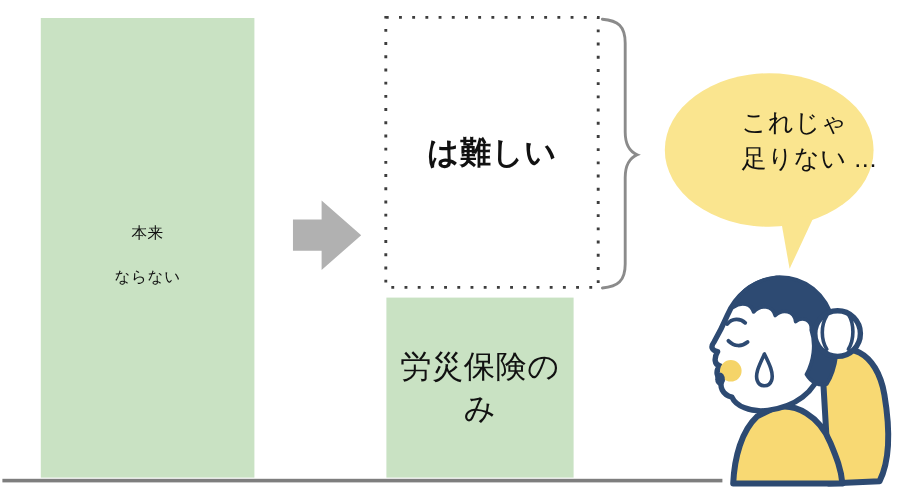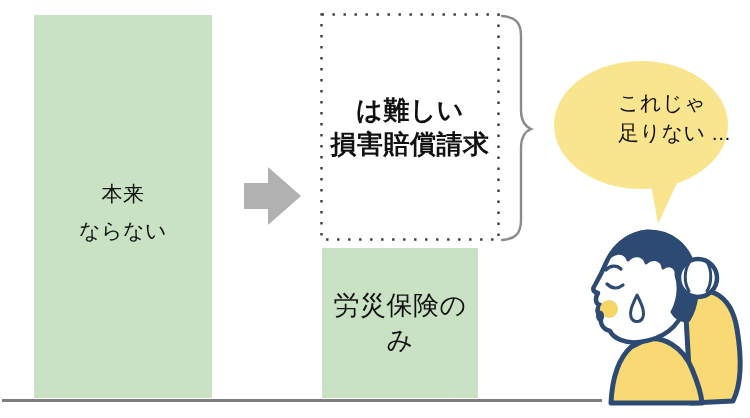--- a/index.html
+++ b/index.html
@@ -4,21 +4,21 @@
 <style>
   html,body{margin:0;padding:0;background:#ffffff;}
   .stage{
     position:relative;width:750px;height:418px;background:#ffffff;overflow:hidden;
     font-family:"Liberation Sans","DejaVu Sans",sans-serif;color:#111111;
   }
   .abs{position:absolute;}
   
   .bar{background:#c9e2c3;display:flex;flex-direction:column;align-items:center;justify-content:center;text-align:center;}
   .left-bar{left:34px;top:15px;width:178px;height:383px;}
-  .left-bar .bar-lines{font-size:21px;font-weight:500;line-height:37px;padding-top:10px;letter-spacing:0.5px;}
+  .left-bar .bar-lines{font-size:13px;font-weight:500;line-height:37px;padding-top:10px;letter-spacing:0.5px;}
   .rousai-bar{left:322px;top:248px;width:156px;height:150px;}
   .rousai-bar .bar-label{font-size:26px;font-weight:500;letter-spacing:0.5px;}
   
   .arrow-wrap{left:244px;top:166px;width:58px;height:60px;}
   
   .gap-box{left:320px;top:13px;width:180px;height:228px;display:flex;align-items:center;justify-content:center;text-align:center;}
   .gap-box .box-lines{font-size:26px;font-weight:600;line-height:34px;letter-spacing:0.5px;}
   .gap-box svg.dots{position:absolute;left:0;top:0;}
   
   .brace-wrap{left:498px;top:13px;width:38px;height:232px;}
@@ -48,21 +48,20 @@
       <polygon points="0,17 24,17 24,1 57,30 24,59 24,43 0,43" fill="#b1b1b1"></polygon>
     </svg>
   </div>
 
   <div class="abs gap-box">
     <svg class="dots" width="180" height="228" viewBox="0 0 180 228">
       <rect x="1.5" y="1.5" width="177" height="225" fill="none" stroke="#3d3d3d" stroke-width="2.4" stroke-dasharray="2.4 8.6"></rect>
     </svg>
     <div class="box-lines">
       <div>は難しい</div>
-      <div>損害賠償請求</div>
     </div>
   </div>
 
   <div class="abs brace-wrap">
     <svg width="38" height="232" viewBox="0 0 38 232">
       <path d="M 4 3 C 17 4, 23 9, 23 23 L 23 97 C 23 107, 26 113, 33 116 C 26 119, 23 125, 23 135 L 23 207 C 23 221, 17 226, 4 227" fill="none" stroke="#8b8b8b" stroke-width="2.4" stroke-linecap="round"></path>
     </svg>
   </div>
 
   <div class="abs bar rousai-bar">

